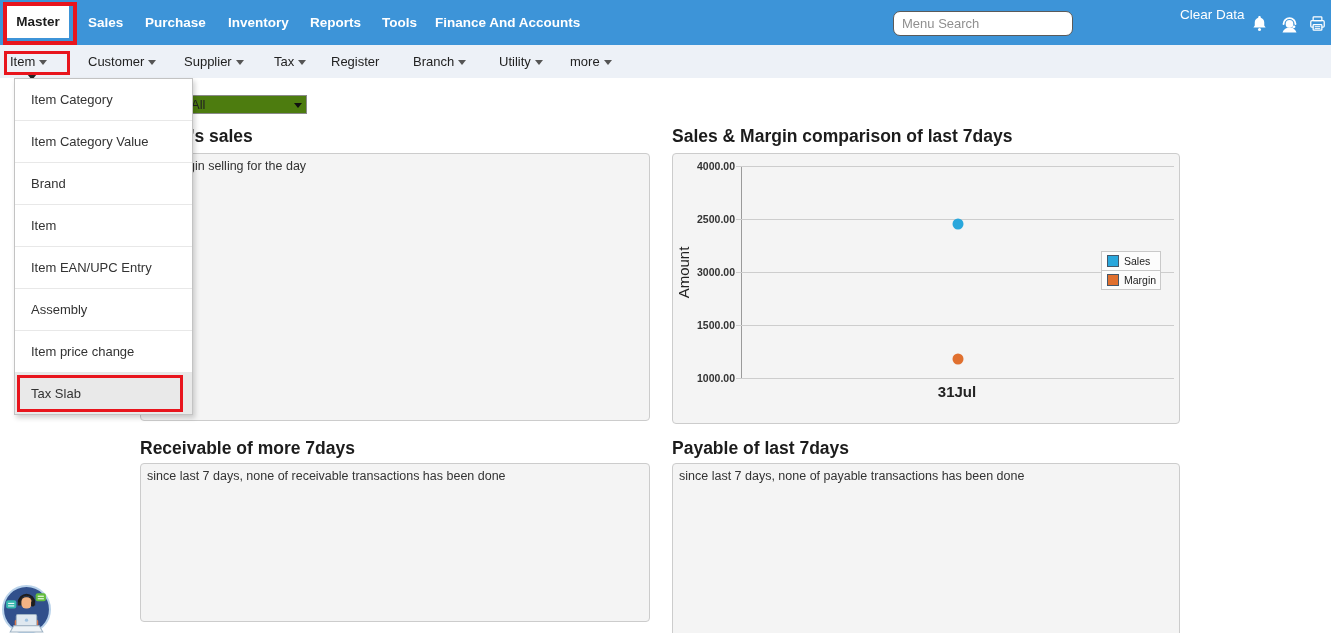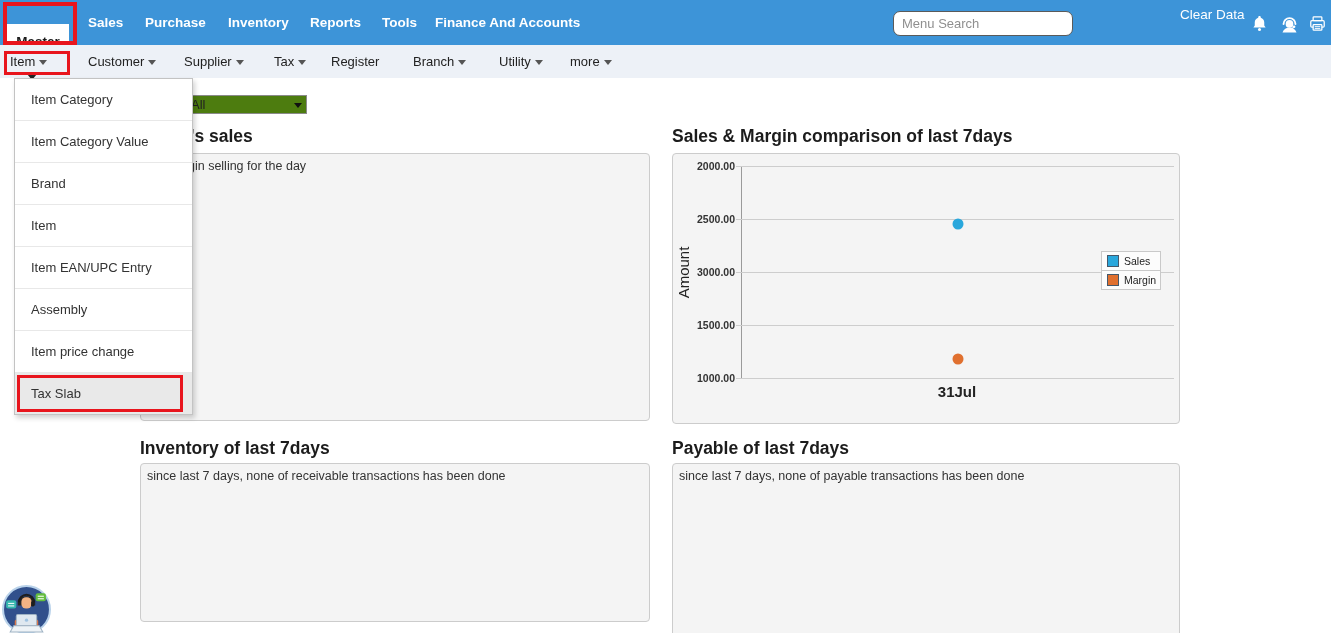--- a/index.html
+++ b/index.html
@@ -5,21 +5,21 @@
   html,body{margin:0;padding:0;}
   body{
     width:1331px;height:633px;position:relative;overflow:hidden;
     background:#ffffff;font-family:"Liberation Sans",sans-serif;
     -webkit-font-smoothing:antialiased;
   }
   
   .topbar{position:absolute;left:0;top:0;width:1331px;height:45px;background:#3d94d8;}
   .top-item{position:absolute;top:0;height:45px;display:flex;align-items:center;
     color:#fff;font-weight:bold;font-size:13.5px;cursor:pointer;white-space:nowrap;}
-  .master-tab{position:absolute;left:7px;top:24px;width:62px;height:34px;background:#fff;
+  .master-tab{position:absolute;left:7px;top:4px;width:62px;height:34px;background:#fff;
     display:flex;align-items:center;justify-content:center;color:#1b1b1b;
     font-weight:bold;font-size:13.5px;cursor:pointer;}
   .search-input{position:absolute;left:893px;top:11px;width:180px;height:25px;
     border:1px solid #5a5a5a;border-radius:7px;background:#fff;box-sizing:border-box;
     padding:0 8px;font-family:"Liberation Sans",sans-serif;font-size:13px;color:#333;outline:none;}
   .search-input::placeholder{color:#8f8f8f;}
   .clear-data{position:absolute;left:1180px;top:0;height:29px;display:flex;align-items:center;
     color:#fff;font-size:13.5px;cursor:pointer;}
   .top-icon{position:absolute;top:14px;width:19px;height:19px;cursor:pointer;}
   
@@ -173,21 +173,21 @@
 <div class="panel" style="left:140px;top:153px;width:510px;height:268px;">
   <div class="panel-msg">No margin selling for the day</div>
 </div>
 
 <div class="h-title" style="left:672px;top:126px;">Sales &amp; Margin comparison of last 7days</div>
 <div class="panel chart-panel">
   <div class="ylab-wrap">
     <span>Amount</span>
   </div>
   <div class="ylabels">
-      <div class="ytick" style="top: 0%;">2000.00</div>
+      <div class="ytick" style="top: 0%;">4000.00</div>
       <div class="ytick" style="top: 25%;">2500.00</div>
       <div class="ytick" style="top: 50%;">3000.00</div>
       <div class="ytick" style="top: 75%;">1500.00</div>
       <div class="ytick" style="top: 100%;">1000.00</div>
     </div>
   <div class="plot">
       <div class="gridline" style="top: 0%;"></div>
       <div class="gridline" style="top: 25%;"></div>
       <div class="gridline" style="top: 50%;"></div>
       <div class="gridline" style="top: 75%;"></div>
@@ -201,21 +201,21 @@
       <span class="legend-swatch" style="background: rgb(41, 167, 220);"></span>
       <span class="legend-label">Sales</span>
     </div>
     <div class="legend-item">
       <span class="legend-swatch" style="background: rgb(224, 112, 47);"></span>
       <span class="legend-label">Margin</span>
     </div>
   </div>
 </div>
 
-<div class="h-title" style="left:140px;top:438px;">Inventory of last 7days</div>
+<div class="h-title" style="left:140px;top:438px;">Receivable of more 7days</div>
 <div class="panel" style="left:140px;top:463px;width:510px;height:159px;">
   <div class="panel-msg">since last 7 days, none of receivable transactions has been done</div>
 </div>
 
 <div class="h-title" style="left:672px;top:438px;">Payable of last 7days</div>
 <div class="panel" style="left:672px;top:463px;width:508px;height:175px;">
   <div class="panel-msg">since last 7 days, none of payable transactions has been done</div>
 </div>
 
 <svg class="chat-avatar" viewBox="0 0 48 48">

